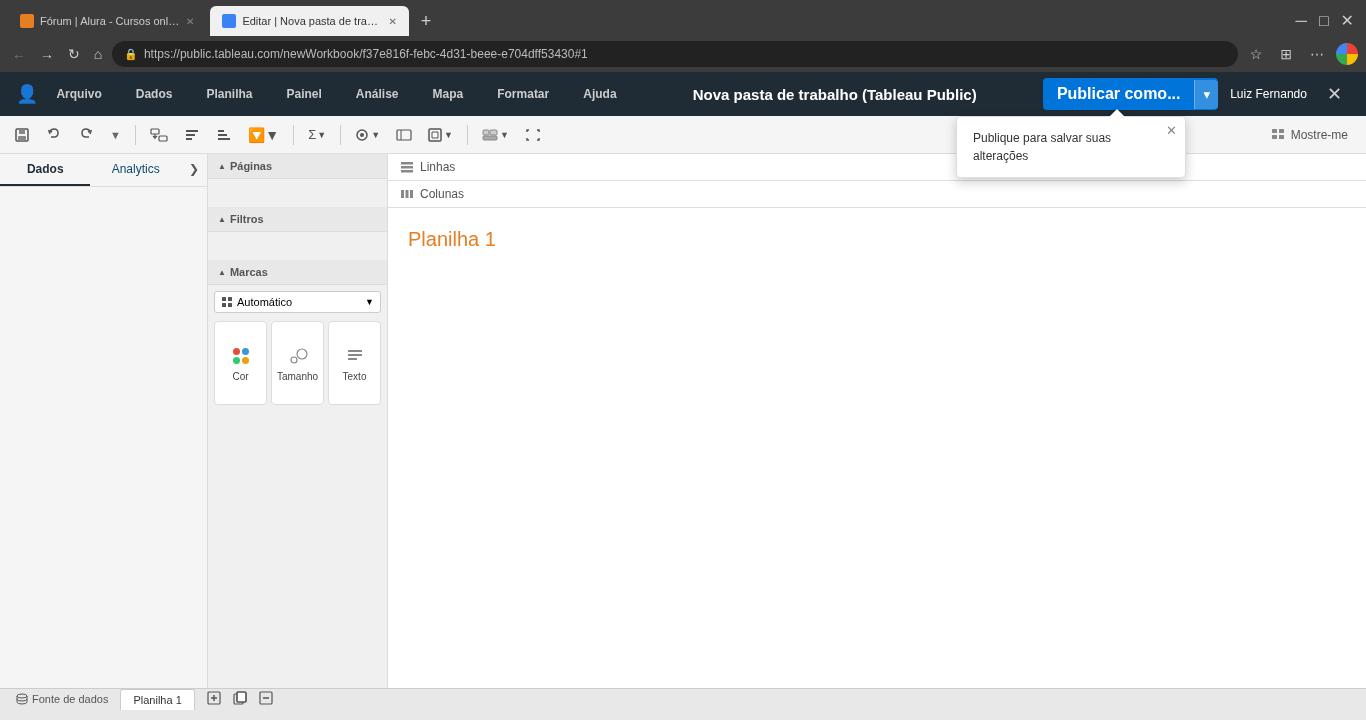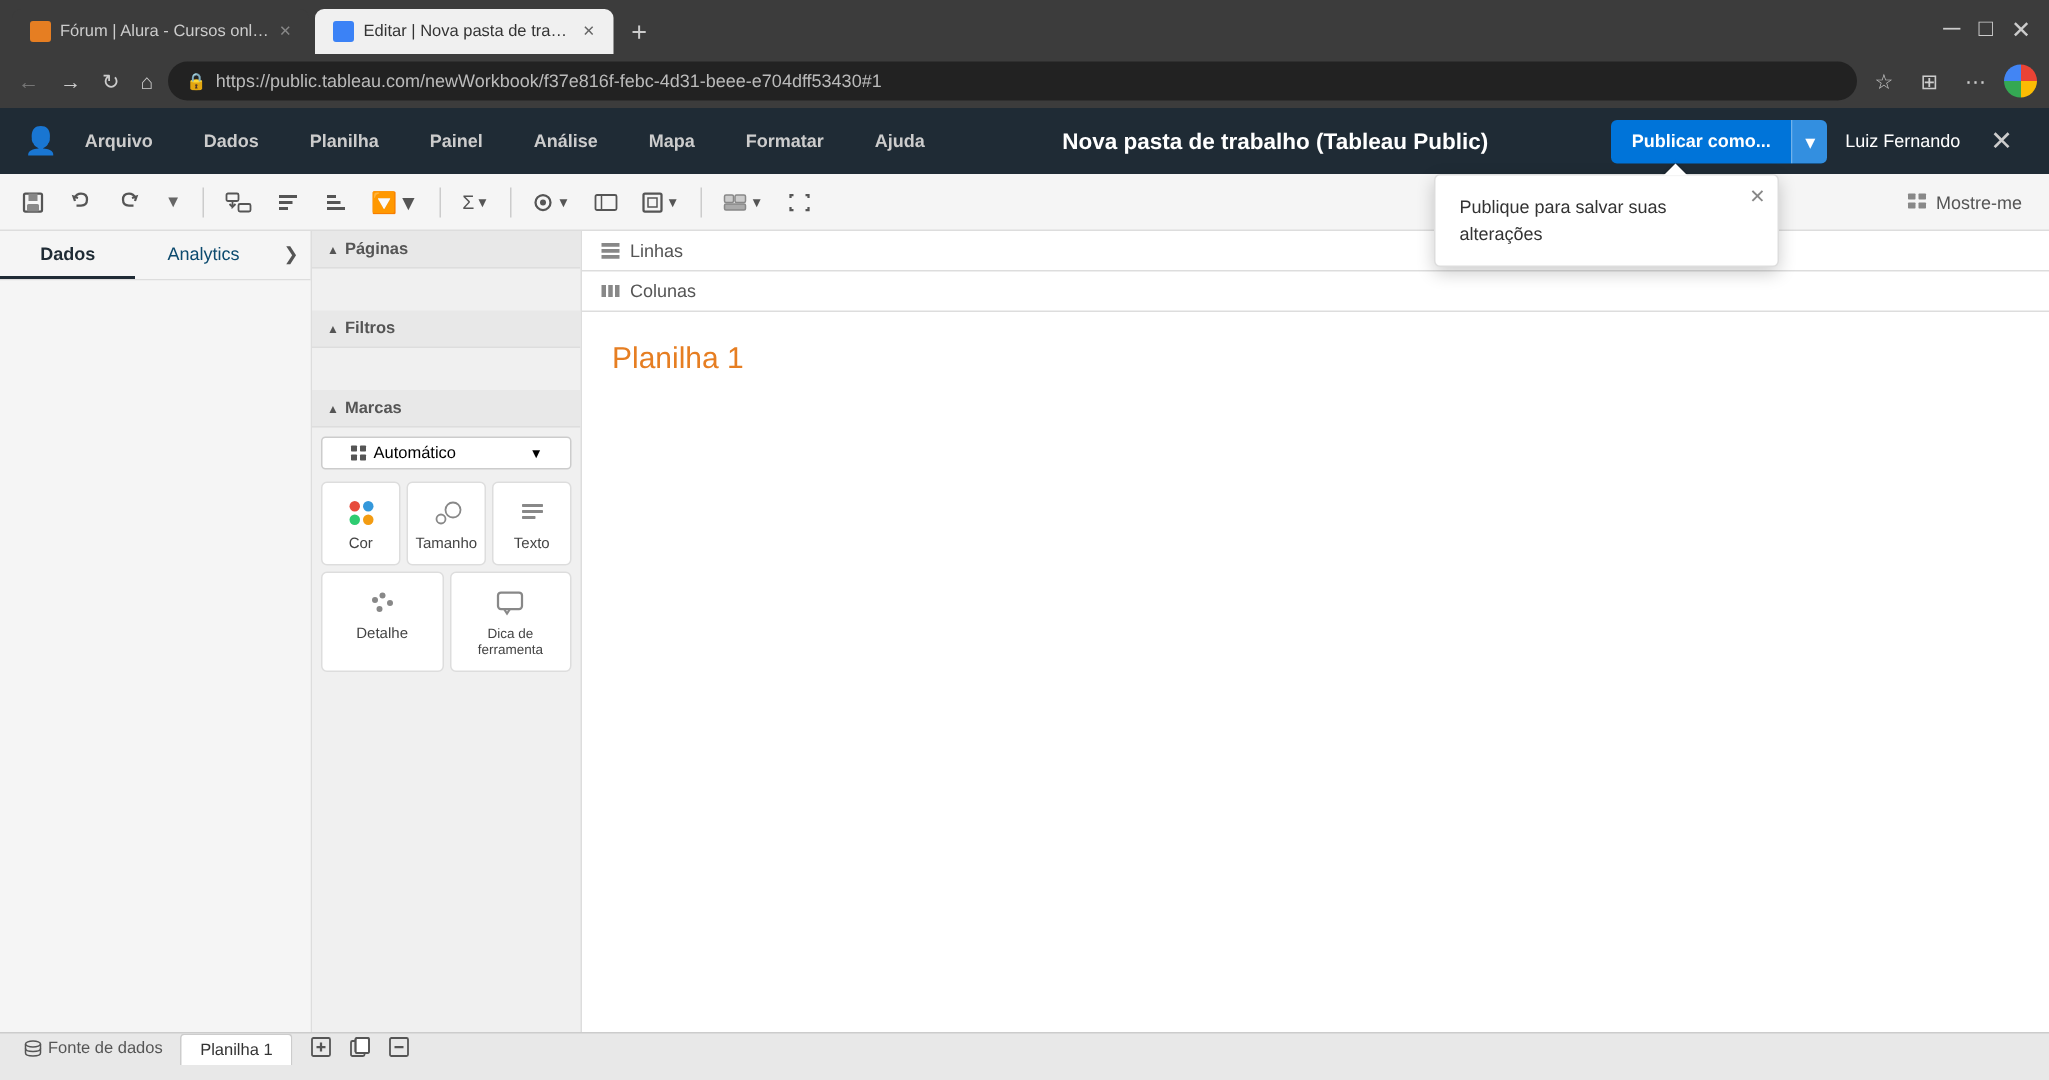--- a/index.html
+++ b/index.html
@@ -25,21 +25,21 @@
 
     
     .tableau-app { height: calc(720px - 72px); background: #f0f0f0; display: flex; flex-direction: column; }
 
     
     .app-header { background: #1f2b35; color: white; height: 44px; display: flex; align-items: center; padding: 0 16px; gap: 0; }
     .app-menu { display: flex; gap: 14px; font-weight: bold; }
     .app-menu-item { color: #ccc; padding: 6px 10px; cursor: pointer; border-radius: 3px; font-size: 12px; }
     .app-title { flex: 1; text-align: center; font-weight: bold; font-size: 15px; color: white; }
     .publish-btn-group { display: flex; align-items: center; background: #0074d9; border-radius: 4px; }
-    .publish-btn { background: none; border: none; color: white; padding: 7px 14px; cursor: pointer; font-size: 12px; font-weight: bold; }
+    .publish-btn { background: none; border: none; color: white; padding: 7px 14px; cursor: pointer; font-size: 16px; font-weight: bold; }
     .publish-dropdown { background: rgba(255,255,255,0.2); border: none; border-left: 1px solid rgba(255,255,255,0.3); color: white; padding: 7px 8px; cursor: pointer; border-radius: 0 4px 4px 0; }
     .user-btn { background: none; border: none; color: white; padding: 6px 12px; cursor: pointer; font-size: 12px; }
     .close-btn { background: none; border: none; color: #ccc; cursor: pointer; font-size: 18px; padding: 4px 8px; }
 
     
     .toolbar { background: #f5f5f5; border-bottom: 1px solid #ddd; height: 38px; display: flex; align-items: center; padding: 0 8px; gap: 4px; }
     .toolbar-btn { background: none; border: none; cursor: pointer; padding: 4px 6px; border-radius: 3px; color: #555; font-size: 13px; display: flex; align-items: center; gap: 2px; }
     .toolbar-separator { width: 1px; height: 20px; background: #ccc; margin: 0 4px; }
     .toolbar-right { margin-left: auto; display: flex; align-items: center; gap: 8px; }
     .show-me-btn { display: flex; align-items: center; gap: 6px; padding: 4px 10px; cursor: pointer; color: #555; font-size: 12px; }
@@ -52,21 +52,21 @@
     .panel-tabs { display: flex; border-bottom: 1px solid #ddd; }
     .panel-tab { flex: 1; padding: 8px 10px; cursor: pointer; text-align: center; font-size: 12px; color: #0c4a6e; border-bottom: 2px solid transparent; }
     .panel-tab.active { color: #1f2b35; border-bottom: 2px solid #1f2b35; font-weight: bold; }
     .collapse-btn { padding: 8px; cursor: pointer; color: #555; }
 
     
     .mid-panel { width: 180px; background: #f0f0f0; border-right: 1px solid #ddd; display: flex; flex-direction: column; overflow-y: auto; }
     .section-header { display: flex; align-items: center; padding: 6px 10px; font-size: 11px; color: #555; font-weight: bold; gap: 4px; border-bottom: 1px solid #ddd; background: #e8e8e8; }
     .section-header .caret { font-size: 8px; }
     .section-body { padding: 6px; }
-    .mark-item { display: flex; flex-direction: column; align-items: center; padding: 8px 4px; cursor: pointer; border-radius: 4px; font-size: 10px; color: #444; background: white; border: 1px solid #ddd; }
+    .mark-item { display: flex; flex-direction: column; align-items: center; padding: 22px 4px; cursor: pointer; border-radius: 4px; font-size: 10px; color: #444; background: white; border: 1px solid #ddd; }
     .mark-icon { width: 24px; height: 24px; display: flex; align-items: center; justify-content: center; margin-bottom: 3px; font-size: 16px; }
 
     
     .color-dots { display: grid; grid-template-columns: 1fr 1fr; gap: 2px; }
     .color-dot { width: 7px; height: 7px; border-radius: 50%; }
 
     
     .canvas-area { flex: 1; background: white; display: flex; flex-direction: column; }
     .shelf { display: flex; align-items: center; padding: 6px 12px; font-size: 12px; color: #555; gap: 6px; border-bottom: 1px solid #ddd; }
     .canvas-body { flex: 1; padding: 20px; position: relative; }
@@ -286,21 +286,21 @@
         <span>Filtros</span>
       </div>
       <div style="height:28px;"></div>
 
       <div class="section-header">
         <span class="caret">▲</span>
         <span>Marcas</span>
       </div>
       <div class="section-body">
 
-        <div style="display:flex; align-items:center; background:white; border:1px solid #ccc; border-radius:3px; padding:4px 18px; cursor:pointer; font-size:11px; gap:4px;">
+        <div style="display:flex; align-items:center; background:white; border:1px solid #ccc; border-radius:3px; padding:4px 6px; cursor:pointer; font-size:11px; gap:4px;">
           <svg width="12" height="12" viewBox="0 0 12 12">
               <rect x="1" y="1" width="4" height="4" rx="0.5" fill="#555"></rect>
               <rect x="7" y="1" width="4" height="4" rx="0.5" fill="#555"></rect>
               <rect x="1" y="7" width="4" height="4" rx="0.5" fill="#555"></rect>
               <rect x="7" y="7" width="4" height="4" rx="0.5" fill="#555"></rect>
             </svg>
           <span>Automático</span>
           <span style="margin-left:auto; font-size:9px;">▼</span>
         </div>
 
@@ -333,44 +333,20 @@
               <svg width="18" height="18" viewBox="0 0 18 18">
                 <rect x="2" y="3" width="14" height="2" fill="#888" rx="0.5"></rect>
                 <rect x="2" y="7" width="14" height="2" fill="#888" rx="0.5"></rect>
                 <rect x="2" y="11" width="9" height="2" fill="#888" rx="0.5"></rect>
               </svg>
             </div>
             <span>Texto</span>
           </div>
         </div>
 
-        <div style="display:grid; grid-template-columns:1fr 1fr; gap:4px; margin-top:4px;">
-
-          <div class="mark-item">
-            <div class="mark-icon">
-              <svg width="20" height="20" viewBox="0 0 20 20">
-                <circle cx="5" cy="8" r="2" fill="#888"></circle>
-                <circle cx="10" cy="5" r="2" fill="#888"></circle>
-                <circle cx="15" cy="10" r="2" fill="#888"></circle>
-                <circle cx="8" cy="14" r="2" fill="#888"></circle>
-              </svg>
-            </div>
-            <span>Detalhe</span>
-          </div>
-
-          <div class="mark-item">
-            <div class="mark-icon">
-              <svg width="20" height="20" viewBox="0 0 20 20">
-                <rect x="2" y="3" width="16" height="11" rx="2" stroke="#888" stroke-width="1.5" fill="none"></rect>
-                <path d="M6 14 L8 17 L10 14" stroke="#888" stroke-width="1.5" fill="none"></path>
-              </svg>
-            </div>
-            <span style="font-size:9px; text-align:center; line-height:1.2;">Dica de ferramenta</span>
-          </div>
-        </div>
       </div>
     </div>
 
     <div class="canvas-area">
 
       <div class="shelf">
         <svg width="14" height="14" viewBox="0 0 14 14">
           <rect x="1" y="2" width="12" height="2.5" fill="#888"></rect>
           <rect x="1" y="6" width="12" height="2.5" fill="#888"></rect>
           <rect x="1" y="10" width="12" height="2.5" fill="#888"></rect>

